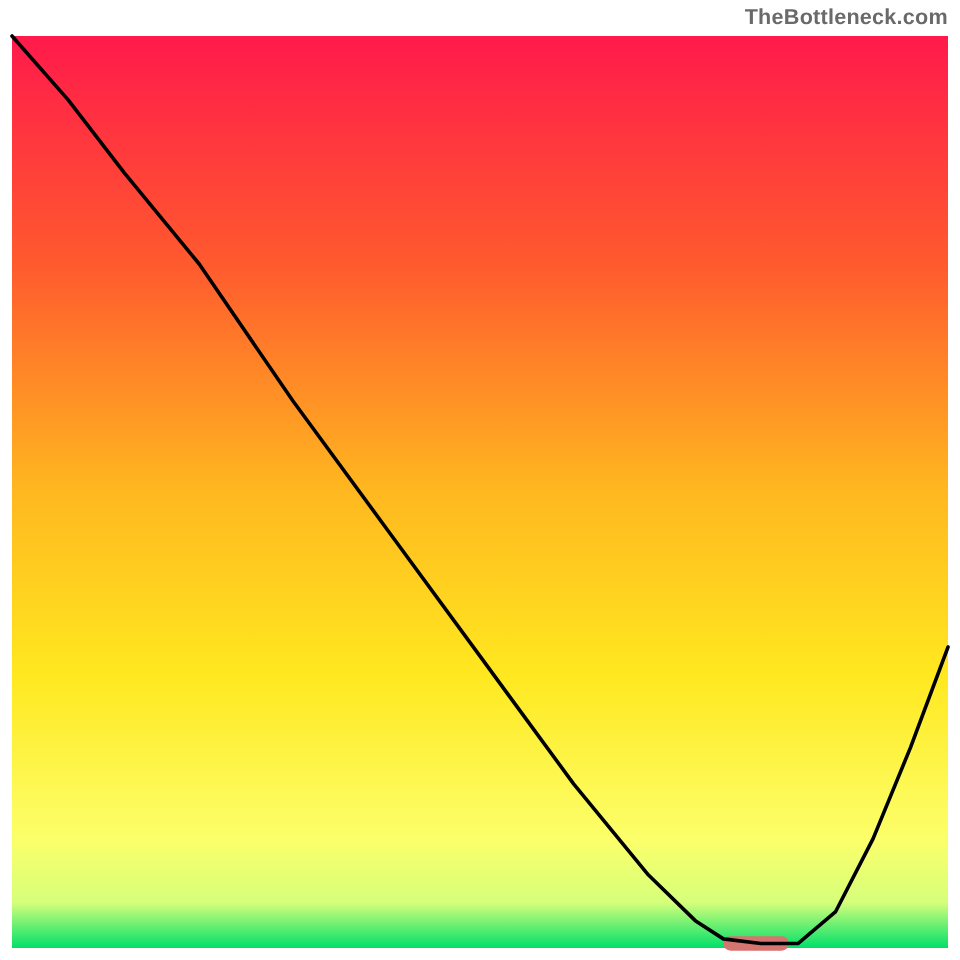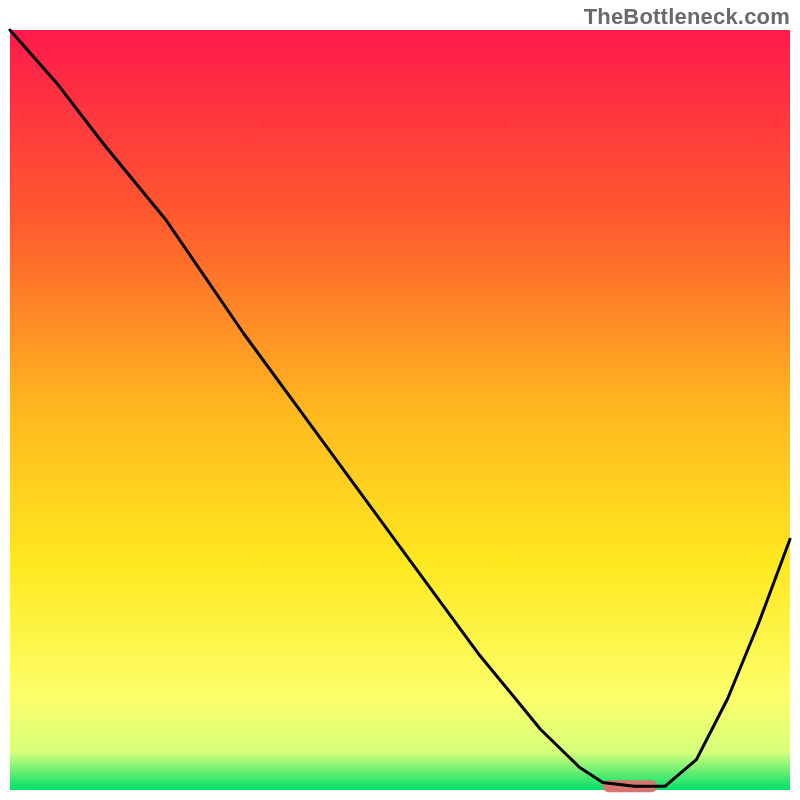--- a/index.html
+++ b/index.html
@@ -13,21 +13,21 @@
   }
   .chart-wrap {
     position: relative;
     width: 800px;
     height: 800px;
   }
   .watermark {
     position: absolute;
     top: 4px;
     right: 10px;
-    font-size: 22px;
+    font-size: 18px;
     font-weight: 600;
     color: #6a6a6a;
     letter-spacing: 0.2px;
     user-select: none;
   }
   svg {
     display: block;
   }
 </style>
 </head>

